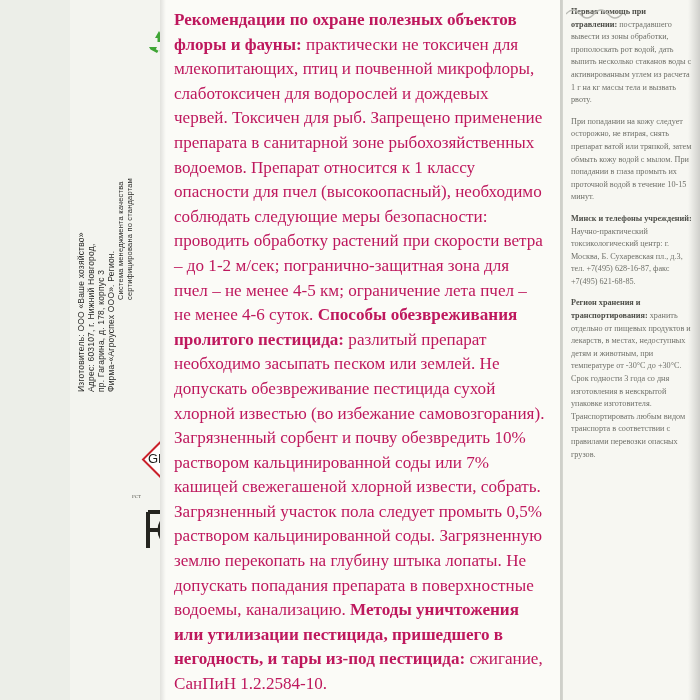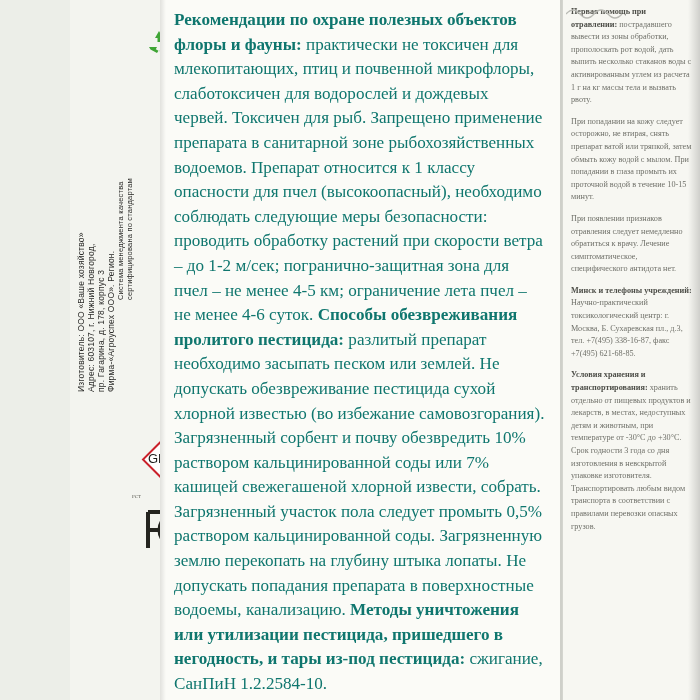--- a/index.html
+++ b/index.html
@@ -131,21 +131,21 @@
     height: 700px;
     background: #fbfbf7;
     padding: 8px 14px 0 14px;
     box-sizing: border-box;
     overflow: hidden;
   }
   .main p {
     margin: 0;
     font-size: 17.1px;
     line-height: 24.6px;
-    color: #0f766e;
+    color: #be185d;
     text-align: left;
     font-family: "Liberation Serif", serif;
     hyphens: manual;
   }
   .b { font-weight: bold; }
 
   
   .right {
     position: absolute;
     left: 562px;
@@ -235,23 +235,22 @@
   </div>
 
   <div class="main">
     <p><span class="b">Рекомендации по охране полезных объектов флоры и фауны:</span><span> практически не токсичен для млекопитающих, птиц и почвенной микрофлоры, слаботоксичен для водорослей и дождевых червей. Токсичен для рыб. Запрещено применение препарата в санитарной зоне рыбохозяйственных водоемов. Препарат относится к 1 классу опасности для пчел (высокоопасный), необходимо соблюдать следующие меры безопасности: проводить обработку растений при скорости ветра – до 1-2 м/сек; погранично-защитная зона для пчел – не менее 4-5 км; ограничение лета пчел – не менее 4-6 суток. </span><span class="b">Способы обезвреживания пролитого пестицида:</span><span> разлитый препарат необходимо засыпать песком или землей. Не допускать обезвреживание пестицида сухой хлорной известью (во избежание самовозгорания). Загрязненный сорбент и почву обезвредить 10% раствором кальцинированной соды или 7% кашицей свежегашеной хлорной извести, собрать. Загрязненный участок пола следует промыть 0,5% раствором кальцинированной соды. Загрязненную землю перекопать на глубину штыка лопаты. Не допускать попадания препарата в поверхностные водоемы, канализацию. </span><span class="b">Методы уничтожения или утилизации пестицида, пришедшего в негодность, и тары из-под пестицида:</span><span> сжигание, СанПиН 1.2.2584-10.</span></p>
   </div>
   <div class="main-edge-l"></div>
 
   <div class="right">
     <p class="rp"><span class="rb">Первая помощь при отравлении:</span> <span>пострадавшего вывести из зоны обработки, прополоскать рот водой, дать выпить несколько стаканов воды с активированным углем из расчета 1 г на кг массы тела и вызвать рвоту.</span></p>
     <p class="rp"><span>При попадании на кожу следует осторожно, не втирая, снять препарат ватой или тряпкой, затем обмыть кожу водой с мылом. При попадании в глаза промыть их проточной водой в течение 10-15 минут.</span></p>
-    <p class="rp"><span>При появлении признаков отравления следует немедленно обратиться к врачу. Лечение симптоматическое, специфического антидота нет.</span></p>
-    <p class="rp"><span class="rb">Минск и телефоны учреждений:</span> <span>Научно-практический токсикологический центр: г. Москва, Б. Сухаревская пл., д.3, тел. +7(495) 338-16-87, факс +7(495) 621-68-85.</span></p>
-    <p class="rp"><span class="rb">Условия хранения и транспортирования:</span> <span>хранить отдельно от пищевых продуктов и лекарств, в местах, недоступных детям и животным, при температуре от -30°С до +30°С. Срок годности 3 года со дня изготовления в невскрытой упаковке изготовителя. Транспортировать любым видом транспорта в соответствии с правилами перевозки опасных грузов.</span></p>
+    <p class="rp"><span class="rb">Минск и телефоны учреждений:</span> <span>Научно-практический токсикологический центр: г. Москва, Б. Сухаревская пл., д.3, тел. +7(495) 628-16-87, факс +7(495) 621-68-85.</span></p>
+    <p class="rp"><span class="rb">Регион хранения и транспортирования:</span> <span>хранить отдельно от пищевых продуктов и лекарств, в местах, недоступных детям и животным, при температуре от -30°С до +30°С. Срок годности 3 года со дня изготовления в невскрытой упаковке изготовителя. Транспортировать любым видом транспорта в соответствии с правилами перевозки опасных грузов.</span></p>
   </div>
 
   <div class="wave">
     <svg viewBox="0 0 60 14" width="60" height="14" aria-hidden="true">
       <path d="M0 8 Q7 0 14 8 T28 8 T42 8 T56 8" stroke="#b9bab4" stroke-width="1.4" fill="none"></path>
     </svg>
   </div>
 
   <div class="edge-shadow"></div>
 </div>

